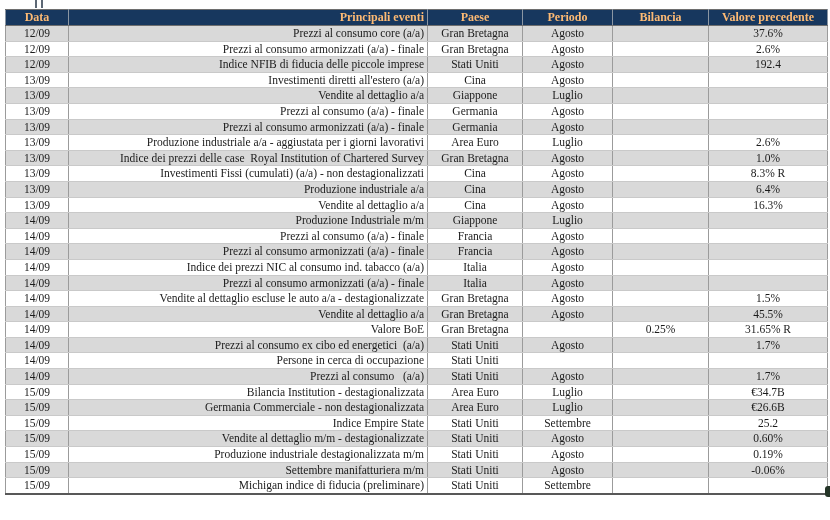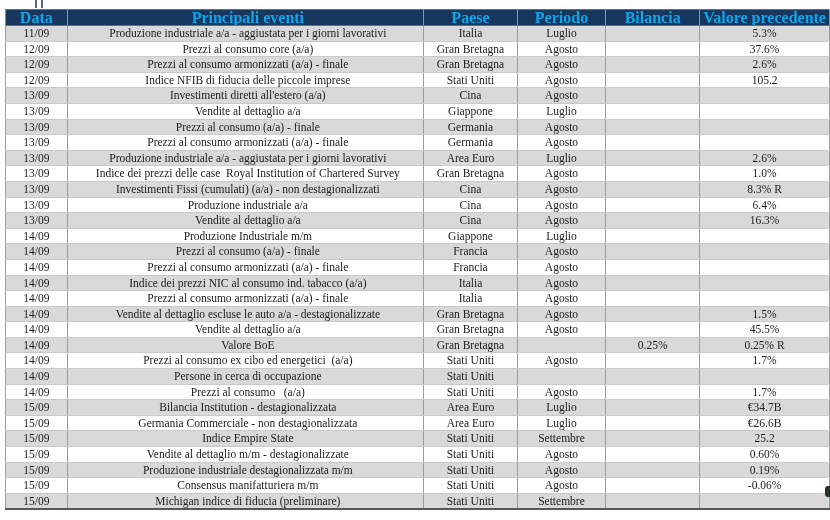--- a/index.html
+++ b/index.html
@@ -38,34 +38,34 @@
     text-align: center;
     height: 14.6px;
     line-height: 14.6px;
     border-left: 1px solid #9b9b9b;
     border-right: 1px solid #9b9b9b;
     border-top: 1px solid #c9c9c9;
     border-bottom: 1px solid #c9c9c9;
   }
   table.events th {
     background: #17375E;
-    color: #0ea5e9;
+    color: #fdba74;
     font-weight: bold;
-    font-size: 16px;
+    font-size: 12px;
     height: 15px;
     line-height: 15px;
     border-left: 1px solid #8b96a3;
     border-right: 1px solid #8b96a3;
     border-top: 1px solid #6e6e6e;
     border-bottom: 1px solid #6e6e6e;
   }
   table.events tbody tr:nth-child(odd) { background: #D9D9D9; }
   table.events tbody tr:nth-child(even) { background: #ffffff; }
   table.events th.col-evento, table.events td.col-evento {
-    text-align: center;
+    text-align: right;
     padding-left: 8px;
   }
 </style>
 </head>
 <body>
 
 <div class="artifact-top"></div>
 
 <table class="events">
   <colgroup>
@@ -81,28 +81,20 @@
       <th class="col-data">Data</th>
       <th class="col-evento">Principali eventi</th>
       <th class="col-paese">Paese</th>
       <th class="col-periodo">Periodo</th>
       <th class="col-consensus">Bilancia</th>
       <th class="col-valore">Valore precedente</th>
     </tr>
   </thead>
   <tbody>
       <tr>
-        <td class="col-data">11/09</td>
-        <td class="col-evento">Produzione industriale a/a - aggiustata per i giorni lavorativi</td>
-        <td class="col-paese">Italia</td>
-        <td class="col-periodo">Luglio</td>
-        <td class="col-consensus"></td>
-        <td class="col-valore">5.3%</td>
-      </tr>
-      <tr>
         <td class="col-data">12/09</td>
         <td class="col-evento">Prezzi al consumo core (a/a)</td>
         <td class="col-paese">Gran Bretagna</td>
         <td class="col-periodo">Agosto</td>
         <td class="col-consensus"></td>
         <td class="col-valore">37.6%</td>
       </tr>
       <tr>
         <td class="col-data">12/09</td>
         <td class="col-evento">Prezzi al consumo armonizzati (a/a) - finale</td>
@@ -110,21 +102,21 @@
         <td class="col-periodo">Agosto</td>
         <td class="col-consensus"></td>
         <td class="col-valore">2.6%</td>
       </tr>
       <tr>
         <td class="col-data">12/09</td>
         <td class="col-evento">Indice NFIB di fiducia delle piccole imprese</td>
         <td class="col-paese">Stati Uniti</td>
         <td class="col-periodo">Agosto</td>
         <td class="col-consensus"></td>
-        <td class="col-valore">105.2</td>
+        <td class="col-valore">192.4</td>
       </tr>
       <tr>
         <td class="col-data">13/09</td>
         <td class="col-evento">Investimenti diretti all'estero (a/a)</td>
         <td class="col-paese">Cina</td>
         <td class="col-periodo">Agosto</td>
         <td class="col-consensus"></td>
         <td class="col-valore"></td>
       </tr>
       <tr>
@@ -246,21 +238,21 @@
         <td class="col-periodo">Agosto</td>
         <td class="col-consensus"></td>
         <td class="col-valore">45.5%</td>
       </tr>
       <tr>
         <td class="col-data">14/09</td>
         <td class="col-evento">Valore BoE</td>
         <td class="col-paese">Gran Bretagna</td>
         <td class="col-periodo"></td>
         <td class="col-consensus">0.25%</td>
-        <td class="col-valore">0.25% R</td>
+        <td class="col-valore">31.65% R</td>
       </tr>
       <tr>
         <td class="col-data">14/09</td>
         <td class="col-evento">Prezzi al consumo ex cibo ed energetici&nbsp; (a/a)</td>
         <td class="col-paese">Stati Uniti</td>
         <td class="col-periodo">Agosto</td>
         <td class="col-consensus"></td>
         <td class="col-valore">1.7%</td>
       </tr>
       <tr>
@@ -314,21 +306,21 @@
       <tr>
         <td class="col-data">15/09</td>
         <td class="col-evento">Produzione industriale destagionalizzata m/m</td>
         <td class="col-paese">Stati Uniti</td>
         <td class="col-periodo">Agosto</td>
         <td class="col-consensus"></td>
         <td class="col-valore">0.19%</td>
       </tr>
       <tr>
         <td class="col-data">15/09</td>
-        <td class="col-evento">Consensus manifatturiera m/m</td>
+        <td class="col-evento">Settembre manifatturiera m/m</td>
         <td class="col-paese">Stati Uniti</td>
         <td class="col-periodo">Agosto</td>
         <td class="col-consensus"></td>
         <td class="col-valore">-0.06%</td>
       </tr>
       <tr>
         <td class="col-data">15/09</td>
         <td class="col-evento">Michigan indice di fiducia (preliminare)</td>
         <td class="col-paese">Stati Uniti</td>
         <td class="col-periodo">Settembre</td>

